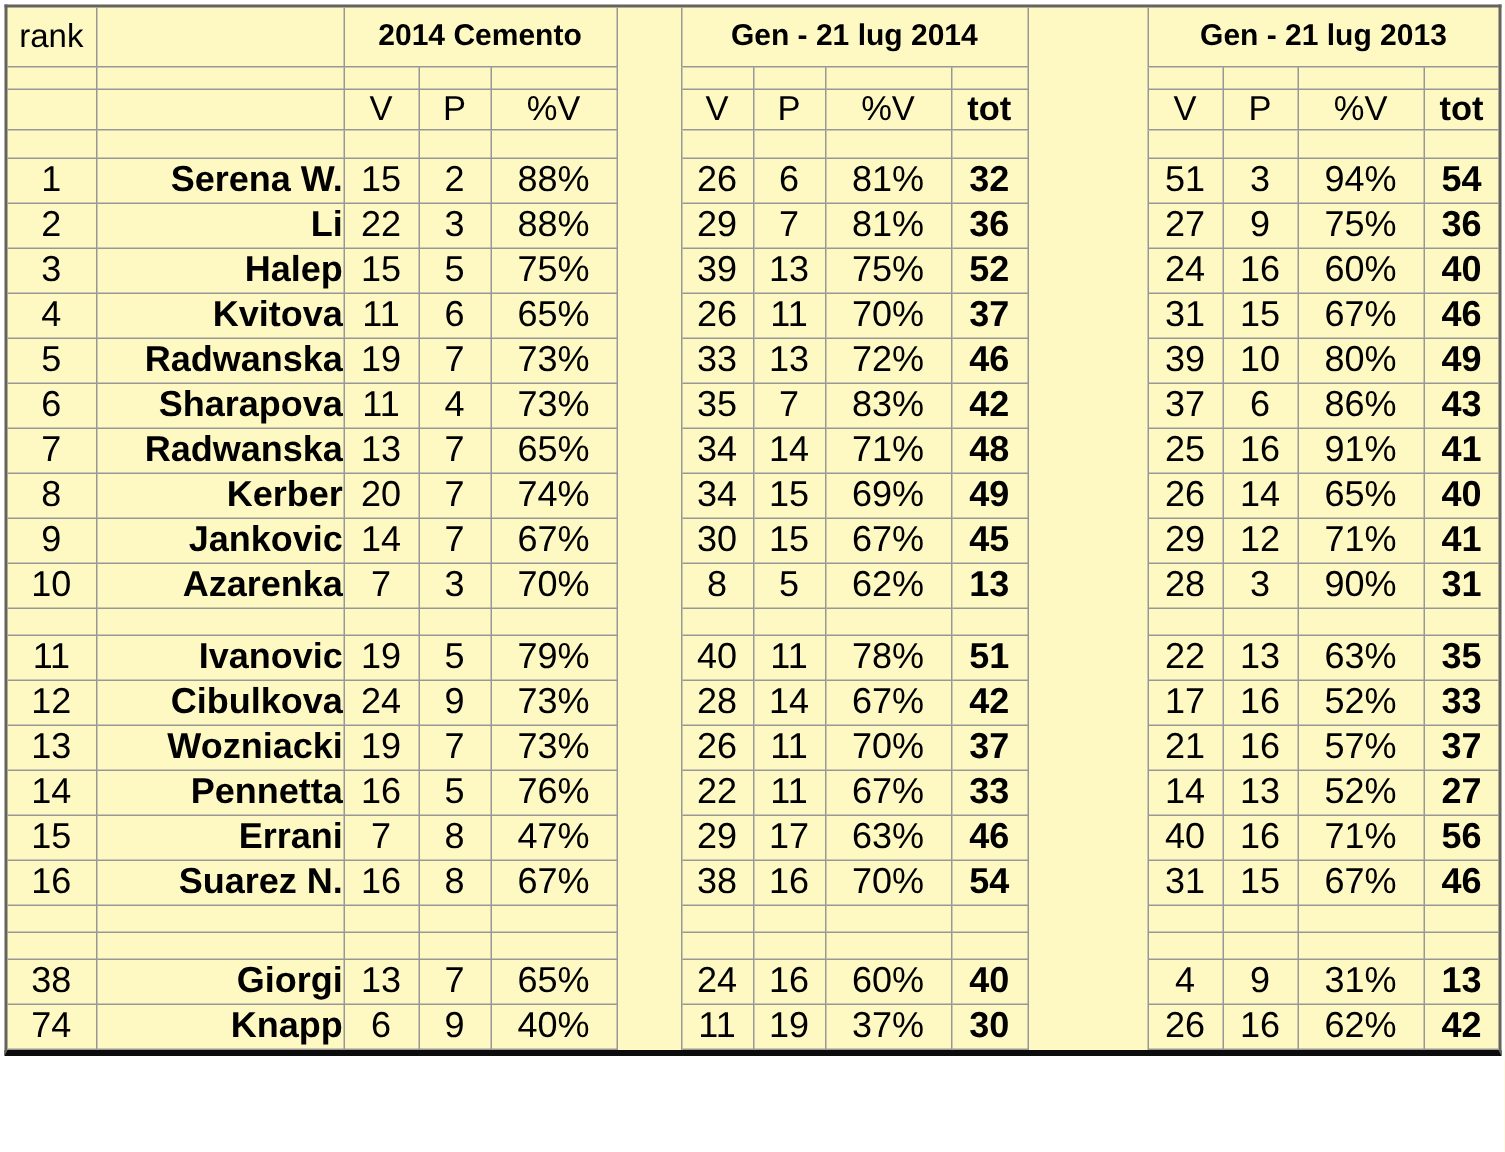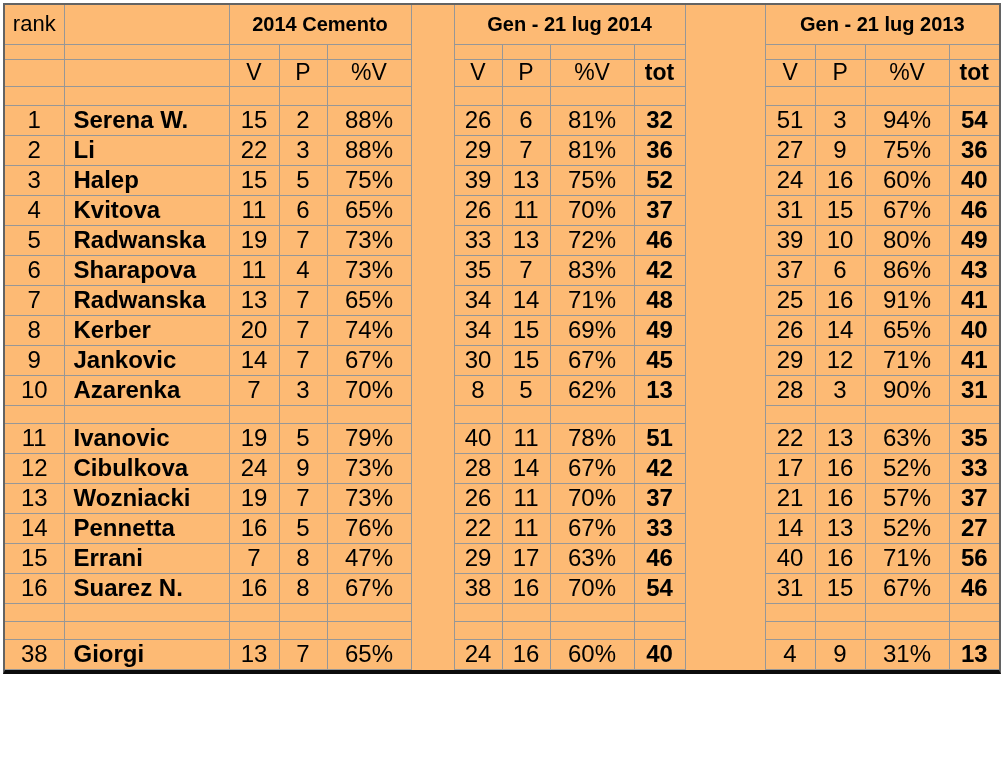--- a/index.html
+++ b/index.html
@@ -6,21 +6,21 @@
   html, body {
     margin: 0; padding: 0;
     background: #ffffff;
     font-family: "Liberation Sans", "DejaVu Sans", sans-serif;
   }
   body { padding: 3px; }
   .sheet {
     width: 998px;
     border: 2px solid #636363;
     border-bottom: 4px solid #0c0c0c;
-    background: #fdba74;
+    background: #fef9c3;
   }
   table.stats {
     border-collapse: collapse;
     table-layout: fixed;
     width: 994px;
     color: #000000;
   }
   td {
     border: 1px solid #979797;
     padding: 0;
@@ -43,21 +43,21 @@
   tr.sp15      { height: 15px; }
   tr.subheader { height: 27px; }
   tr.sp19      { height: 19px; }
   tr.data      { height: 30px; }
   tr.sp18      { height: 18px; }
   
   .group-title { font-weight: bold; font-size: 20px; }
   .rank-h      { font-size: 22px; }
   tr.subheader td { font-size: 23px; }
   td.name {
-    text-align: left;
+    text-align: right;
     padding-left: 9px;
     font-weight: bold;
   }
   td.tot { font-weight: bold; }
 </style>
 </head>
 <body>
 
 <div class="sheet">
   <table class="stats">
@@ -479,15 +479,32 @@
           <td>24</td>
           <td>16</td>
           <td>60%</td>
           <td class="tot">40</td>
           <td class="gap"></td>
           <td>4</td>
           <td>9</td>
           <td>31%</td>
           <td class="tot">13</td>
         </tr>
+        <tr class="data">
+          <td>74</td>
+          <td class="name">Knapp</td>
+          <td>6</td>
+          <td>9</td>
+          <td>40%</td>
+          <td class="gap"></td>
+          <td>11</td>
+          <td>19</td>
+          <td>37%</td>
+          <td class="tot">30</td>
+          <td class="gap"></td>
+          <td>26</td>
+          <td>16</td>
+          <td>62%</td>
+          <td class="tot">42</td>
+        </tr>
       </tbody>
   </table>
 </div>
 
 </body></html>

